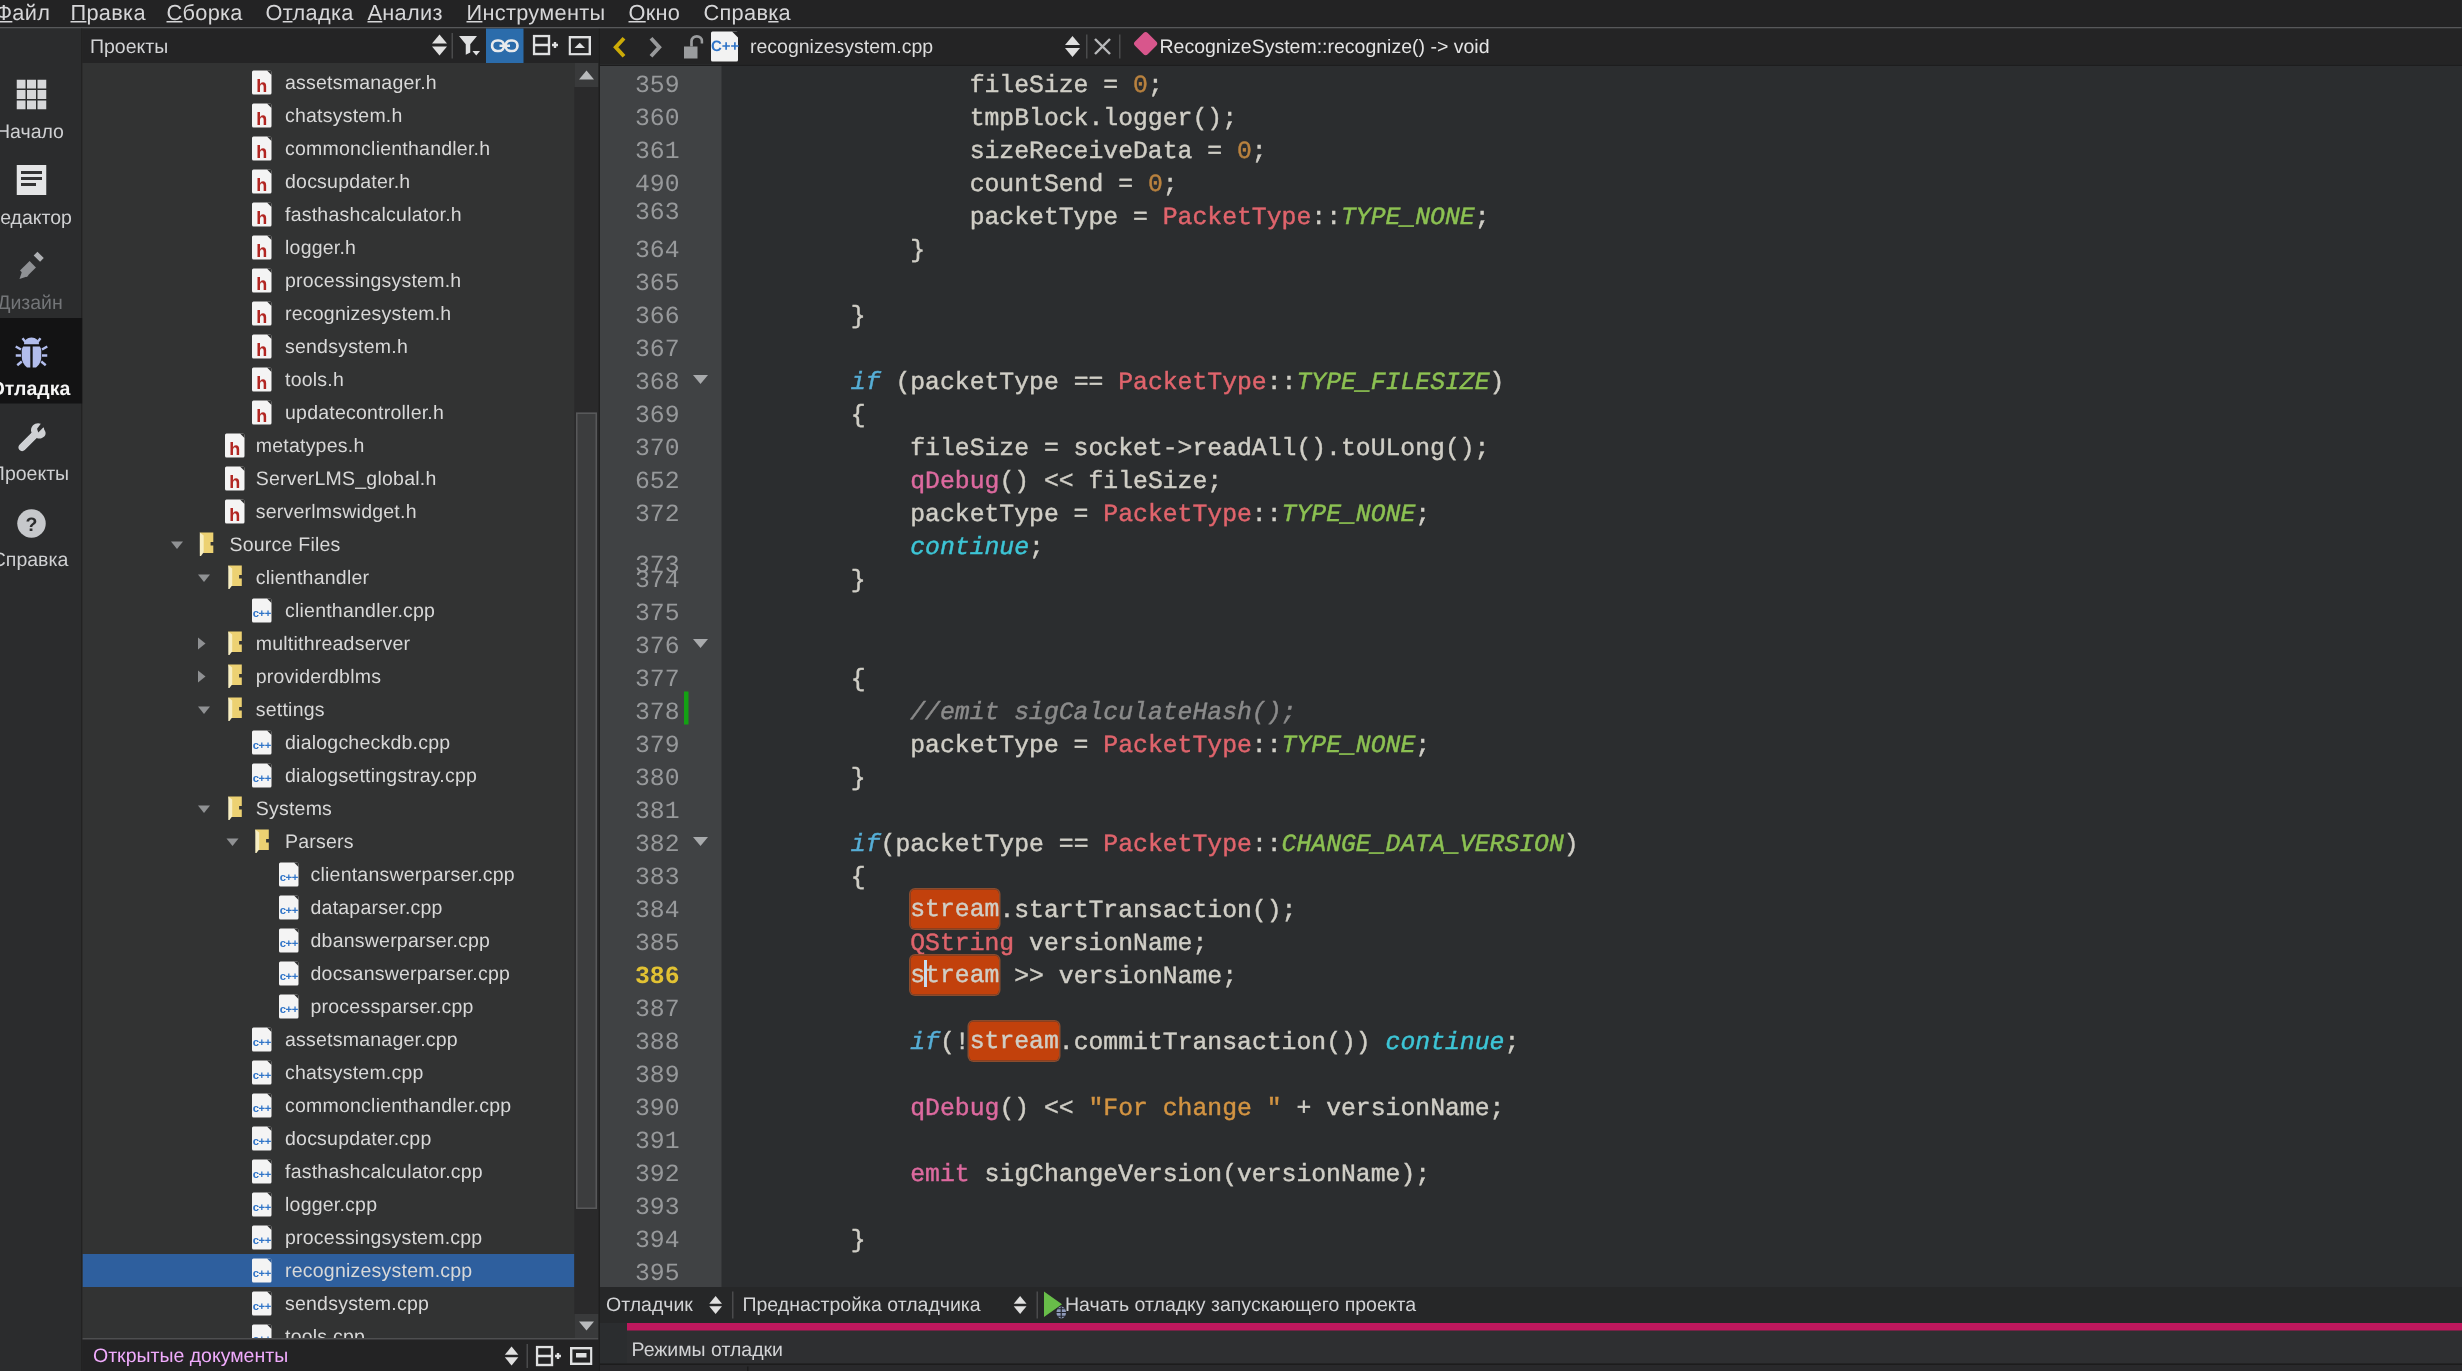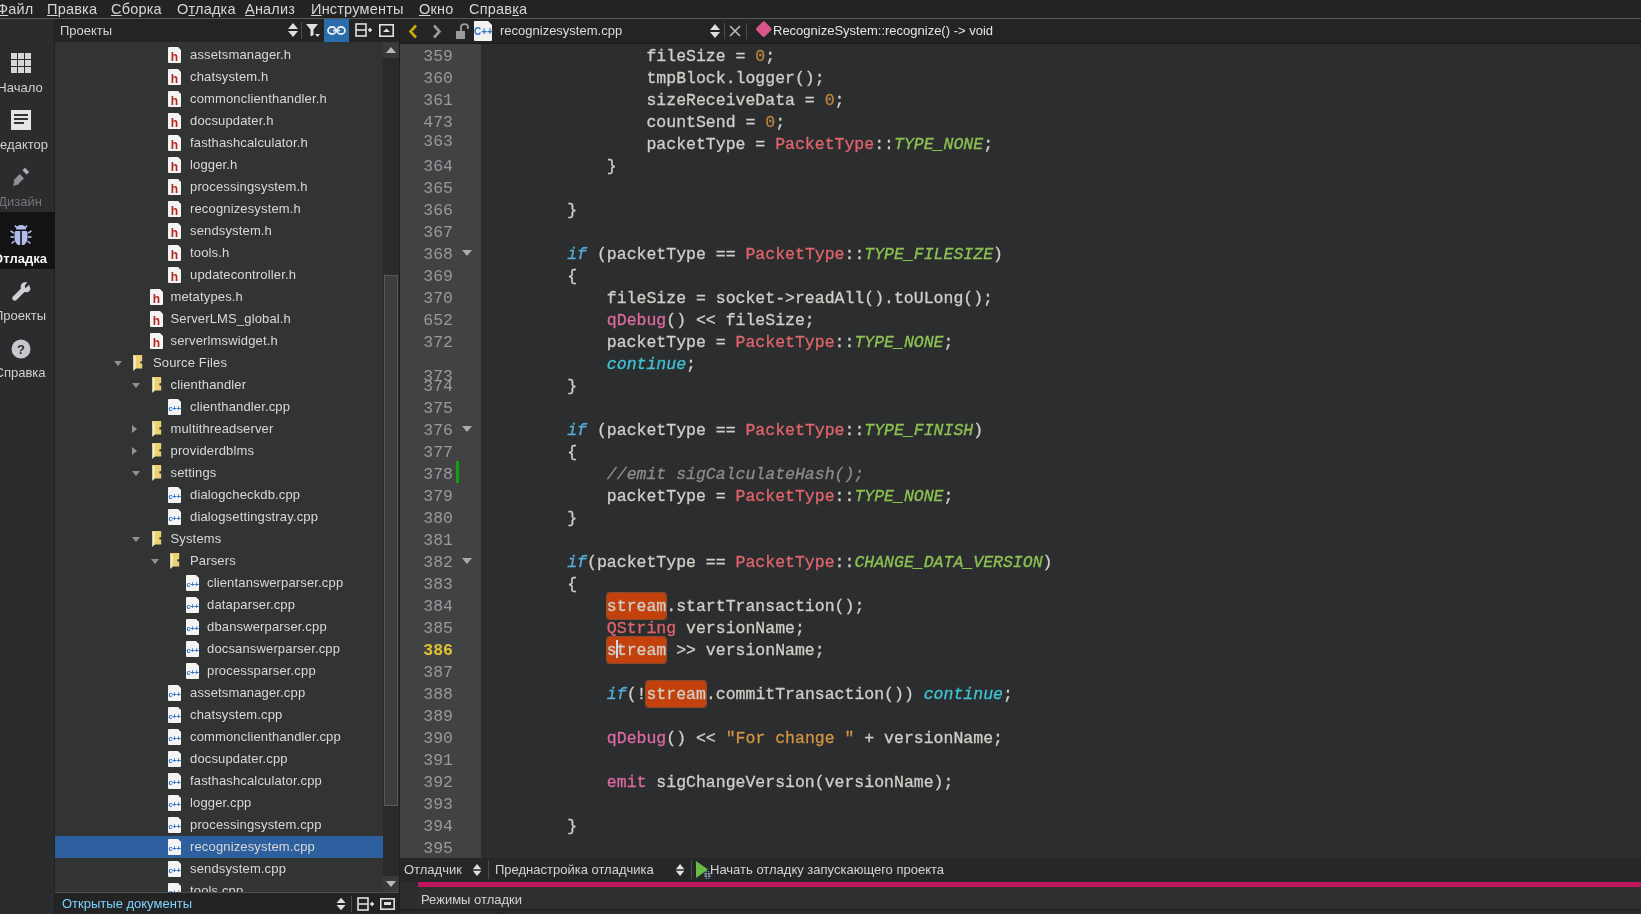--- a/index.html
+++ b/index.html
@@ -23,21 +23,21 @@
 .row.sel .pg i{border-top-color:#2e5f9e}
 .rlab{position:absolute;top:0;line-height:22px;font-size:13px;letter-spacing:0.15px;color:#d8d8d8;white-space:pre}
 .arr-e{position:absolute;top:9px;width:0;height:0;border-left:4.5px solid transparent;border-right:4.5px solid transparent;border-top:5.5px solid #8f9193}
 .arr-c{position:absolute;top:7px;width:0;height:0;border-top:4.5px solid transparent;border-bottom:4.5px solid transparent;border-left:5.5px solid #8f9193}
 .pg{position:absolute;top:3px;width:13px;height:16px;background:#f4f4f4;border-radius:1px}
 .pg i{position:absolute;right:0;top:0;width:0;height:0;border-left:3px solid transparent;border-bottom:3px solid transparent;border-top:3px solid #323333}
 .hl-h{position:absolute;left:1px;top:3px;width:11px;text-align:center;font:bold 12px "Liberation Sans";color:#b22622;font-style:normal}
 .hl-c{position:absolute;left:0px;top:5px;width:13px;text-align:center;font:bold 7.5px "Liberation Sans";color:#2f74c8;letter-spacing:-0.3px;font-style:normal}
 .scroll{position:absolute;left:328px;top:23px;width:16px;height:850px;background:#2a2a2b}
 #opendocs{position:absolute;left:0;top:873px;width:344px;height:22px;background:#232324;border-top:1px solid #4e4f50}
-#opendocs .t{position:absolute;left:7px;top:0;line-height:21px;font-size:13px;color:#7dd3fc}
+#opendocs .t{position:absolute;left:7px;top:0;line-height:21px;font-size:13px;color:#f0abfc}
 #editor{position:absolute;left:399px;top:19px;width:1242px;height:895px;border-left:1px solid #1e1e1e}
 #edtoolbar{position:absolute;left:0;top:0;width:1242px;height:24px;background:#242425}
 #edtoolbar .fn{position:absolute;left:100px;top:0;line-height:24px;font-size:13px;color:#dcdcdc}
 #edtoolbar .sym{position:absolute;left:373px;top:0;line-height:24px;font-size:13px;color:#e4e4e4}
 #codearea{position:absolute;left:0;top:24px;width:1242px;height:815px;background:#2b2d2f}
 #gutter{position:absolute;left:0;top:0;width:81px;height:815px;background:#404244}
 .ln{position:absolute;left:0;width:53px;height:22px;line-height:22px;font:16.5px "Liberation Mono",monospace;color:#97999b;text-align:right}
 .ln.cur{color:#e2c233;font-weight:bold}
 .cl{position:absolute;left:88px;height:22px;line-height:22px;font:16.5px "Liberation Mono",monospace;color:#d0cec6;white-space:pre;-webkit-text-stroke:0.3px}
 .k{color:#56aed6;font-style:italic}
@@ -518,21 +518,21 @@
 <span class="sym">RecognizeSystem::recognize() -&gt; void</span>
 </div>
 <div id="codearea">
       <div id="gutter"></div>
 <div class="ln" style="top:3.5px">359</div>
 <pre class="cl" style="top:3.5px">                fileSize = <span class="n">0</span>;</pre>
 <div class="ln" style="top:25.5px">360</div>
 <pre class="cl" style="top:25.5px">                tmpBlock.logger();</pre>
 <div class="ln" style="top:47.5px">361</div>
 <pre class="cl" style="top:47.5px">                sizeReceiveData = <span class="n">0</span>;</pre>
-<div class="ln" style="top:69.5px">473</div>
+<div class="ln" style="top:69.5px">490</div>
 <pre class="cl" style="top:69.5px">                countSend = <span class="n">0</span>;</pre>
 <div class="ln" style="top:89px">363</div>
 <pre class="cl" style="top:91.5px">                packetType = <span class="t2">PacketType</span>::<span class="e">TYPE_NONE</span>;</pre>
 <div class="ln" style="top:113.5px">364</div>
 <pre class="cl" style="top:113.5px">            }</pre>
 <div class="ln" style="top:135.5px">365</div>
 <div class="ln" style="top:157.5px">366</div>
 <pre class="cl" style="top:157.5px">        }</pre>
 <div class="ln" style="top:179.5px">367</div>
 <div class="ln" style="top:201.5px">368</div>
@@ -545,21 +545,20 @@
 <div class="ln" style="top:267.5px">652</div>
 <pre class="cl" style="top:267.5px">            <span class="m">qDebug</span>() &lt;&lt; fileSize;</pre>
 <div class="ln" style="top:289.5px">372</div>
 <pre class="cl" style="top:289.5px">            packetType = <span class="t2">PacketType</span>::<span class="e">TYPE_NONE</span>;</pre>
 <div class="ln" style="top:324px">373</div>
 <pre class="cl" style="top:311.5px">            <span class="kc">continue</span>;</pre>
 <div class="ln" style="top:333.5px">374</div>
 <pre class="cl" style="top:333.5px">        }</pre>
 <div class="ln" style="top:355.5px">375</div>
 <div class="ln" style="top:377.5px">376</div>
-<pre class="cl" style="top:377.5px">        <span class="k">if</span> (packetType == <span class="t2">PacketType</span>::<span class="e">TYPE_FINISH</span>)</pre>
 <span class="ftri" style="left:62px;top:382.5px"></span>
 <div class="ln" style="top:399.5px">377</div>
 <pre class="cl" style="top:399.5px">        {</pre>
 <div class="ln" style="top:421.5px">378</div>
 <pre class="cl" style="top:421.5px">            <span class="c">//emit sigCalculateHash();</span></pre>
 <div class="ln" style="top:443.5px">379</div>
 <pre class="cl" style="top:443.5px">            packetType = <span class="t2">PacketType</span>::<span class="e">TYPE_NONE</span>;</pre>
 <div class="ln" style="top:465.5px">380</div>
 <pre class="cl" style="top:465.5px">        }</pre>
 <div class="ln" style="top:487.5px">381</div>

